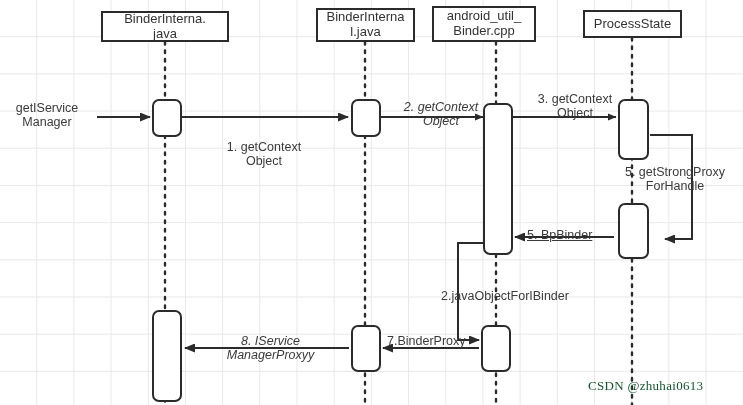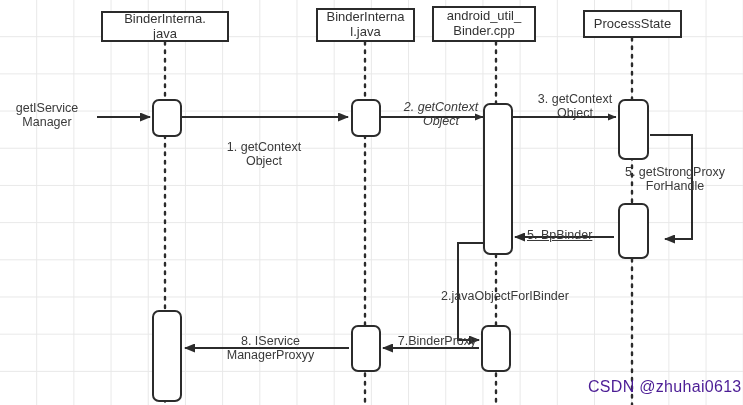--- a/index.html
+++ b/index.html
@@ -43,23 +43,24 @@
   }
   .act-box{
     position:absolute;
     border:2.5px solid #2b2b2b;
     background:#ffffff;
     border-radius:7px;
     box-sizing:border-box;
   }
   .watermark{
     position:absolute;
-    font-size:16px;
-    color:#4c1d95;
+    font-size:13px;
+    color:#14532d;
     letter-spacing:0.3px;
+    font-family:Liberation Serif, serif;
   }
 </style>
 </head>
 <body>
 
 <div id="canvas"></div>
 
 <svg id="diagram" viewBox="0 0 743 405">
   <defs>
     <marker id="arrow" markerWidth="11" markerHeight="9" refX="10" refY="4.5" orient="auto" markerUnits="userSpaceOnUse">
@@ -129,17 +130,17 @@
 <div class="msg-label" style="left: 196px; top: 100px; width: 136px; white-space: pre-line; margin-top: 40px;">1. getContext
 Object</div>
 <div class="msg-label" style="left: 386px; top: 100px; width: 110px; white-space: pre-line; font-style: italic;">2. getContext
 Object</div>
 <div class="msg-label" style="left: 519px; top: 92px; width: 112px; white-space: pre-line;">3. getContext
 Object</div>
 <div class="msg-label" style="left: 610px; top: 165px; width: 130px; white-space: pre-line;">5. getStrongProxy
 ForHandle</div>
 <div class="msg-label" style="left: 527px; top: 228px; width: 90px; text-align: left; white-space: pre-line; text-decoration: underline;">5. BpBinder</div>
 <div class="msg-label" style="left: 420px; top: 289px; width: 170px; white-space: pre-line;">2.javaObjectForIBinder</div>
-<div class="msg-label" style="left: 387px; top: 334px; width: 100px; text-align: center; white-space: pre-line;">7.BinderProxy</div>
-<div class="msg-label" style="left: 198px; top: 334px; width: 145px; white-space: pre-line;">8. IService
+<div class="msg-label" style="left: 387px; top: 334px; width: 100px; text-align: left; white-space: pre-line;">7.BinderProxy</div>
+<div class="msg-label" style="left: 198px; top: 334px; width: 145px; white-space: pre-line; font-style: italic;">8. IService
 ManagerProxyy</div>
 
 <div class="watermark" style="left:588px;top:378px;">CSDN @zhuhai0613</div>
 
 </body></html>

